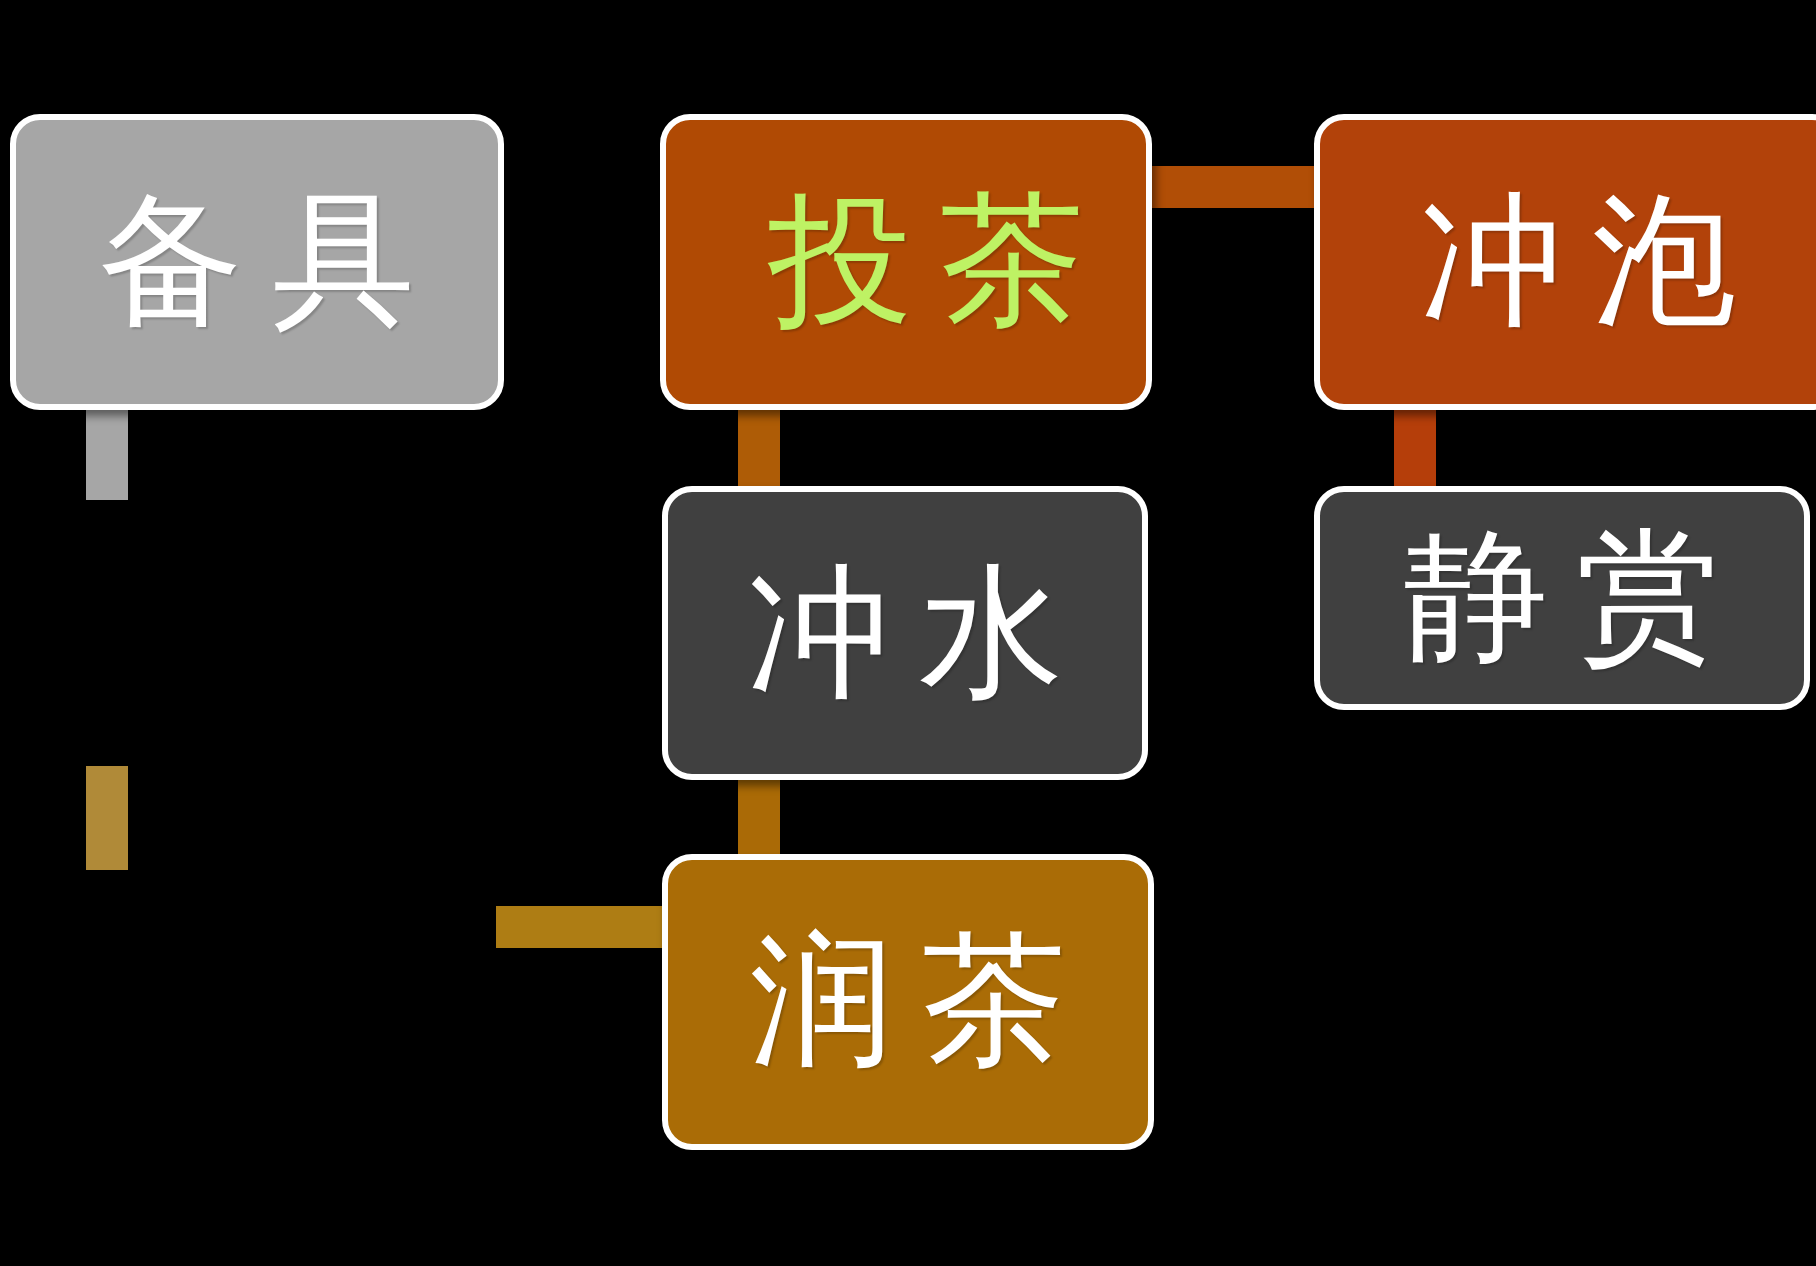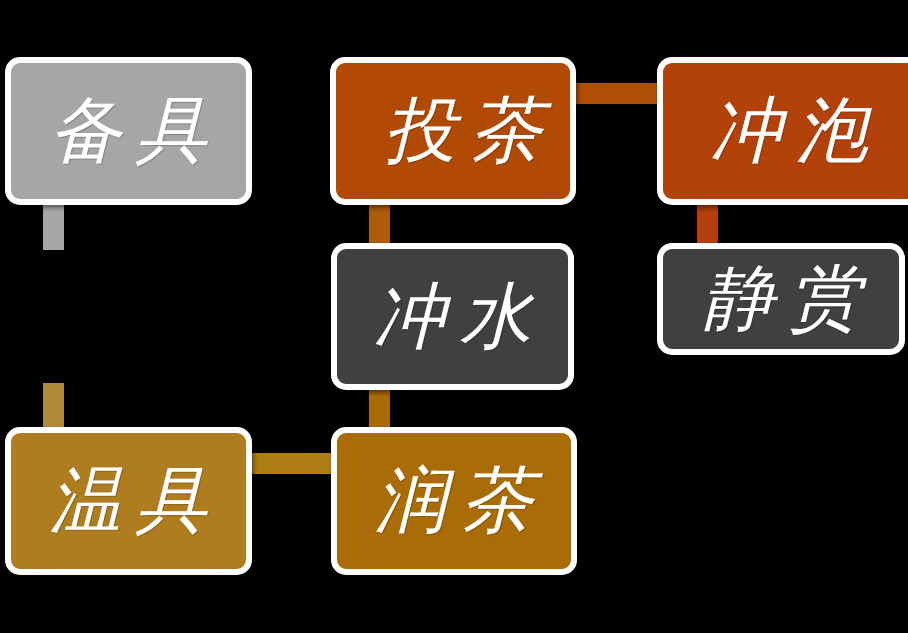--- a/index.html
+++ b/index.html
@@ -16,27 +16,26 @@
     font-family: "Liberation Serif", "DejaVu Serif", serif;
   }
   .connector {
     position: absolute;
     z-index: 1;
   }
   .node {
     position: absolute;
     z-index: 2;
     box-sizing: border-box;
-    border: 6px solid #7f1d1d;
+    border: 3px solid #7f1d1d;
     border-radius: 15px;
     display: flex;
     align-items: center;
     justify-content: center;
     box-shadow: 2px 3px 4px rgba(0,0,0,0.45);
-    font-style: italic;
   }
   .node .label {
     color: #ffffff;
     font-size: 72px;
     line-height: 1;
     letter-spacing: 14px;
     margin-right: -14px;
     white-space: nowrap;
     text-shadow: 1px 1px 1px rgba(0,0,0,0.2);
   }
@@ -48,31 +47,28 @@
     <div class="connector" style="left: 43px; top: 198px; width: 21px; height: 52px; background: rgb(166, 166, 166);"></div>
     <div class="connector" style="left: 43px; top: 383px; width: 21px; height: 52px; background: rgb(176, 138, 56);"></div>
     <div class="connector" style="left: 248px; top: 453px; width: 87px; height: 21px; background: rgb(174, 125, 20);"></div>
     <div class="connector" style="left: 369px; top: 383px; width: 21px; height: 52px; background: rgb(170, 106, 6);"></div>
     <div class="connector" style="left: 369px; top: 198px; width: 21px; height: 52px; background: rgb(174, 92, 6);"></div>
     <div class="connector" style="left: 572px; top: 83px; width: 89px; height: 21px; background: rgb(177, 78, 6);"></div>
     <div class="connector" style="left: 697px; top: 198px; width: 21px; height: 52px; background: rgb(181, 62, 10);"></div>
     <div class="node" style="left: 5px; top: 57px; width: 247px; height: 148px; background: rgb(166, 166, 166); border-color: rgb(255, 255, 255);">
       <span class="label" style="color: rgb(255, 255, 255);">备具</span>
     </div>
-    <div class="node" style="left: 5px; top: 427px; width: 247px; height: 148px; background: rgb(174, 125, 32); border-color: rgb(255, 255, 255);">
-      <span class="label" style="color: rgb(255, 255, 255);">温具</span>
-    </div>
     <div class="node" style="left: 331px; top: 427px; width: 246px; height: 148px; background: rgb(170, 108, 6); border-color: rgb(255, 255, 255);">
       <span class="label" style="color: rgb(255, 255, 255);">润茶</span>
     </div>
     <div class="node" style="left: 331px; top: 243px; width: 243px; height: 147px; background: #404040; border-color: rgb(255, 255, 255);">
       <span class="label" style="color: rgb(255, 255, 255);">冲水</span>
     </div>
     <div class="node" style="left: 330px; top: 57px; width: 246px; height: 148px; background: rgb(176, 74, 4); border-color: rgb(255, 255, 255);">
-      <span class="label" style="color: #ffffff; margin-left: 20px;">投茶</span>
+      <span class="label" style="color: #bef264; margin-left: 20px;">投茶</span>
     </div>
     <div class="node" style="left: 657px; top: 57px; width: 264px; height: 148px; background: rgb(178, 66, 10); border-color: rgb(255, 255, 255);">
       <span class="label" style="color: rgb(255, 255, 255);">冲泡</span>
     </div>
     <div class="node" style="left: 657px; top: 243px; width: 248px; height: 112px; background: #404040; border-color: rgb(255, 255, 255);">
       <span class="label" style="color: rgb(255, 255, 255);">静赏</span>
     </div>
   </div>
 
 </body></html>

